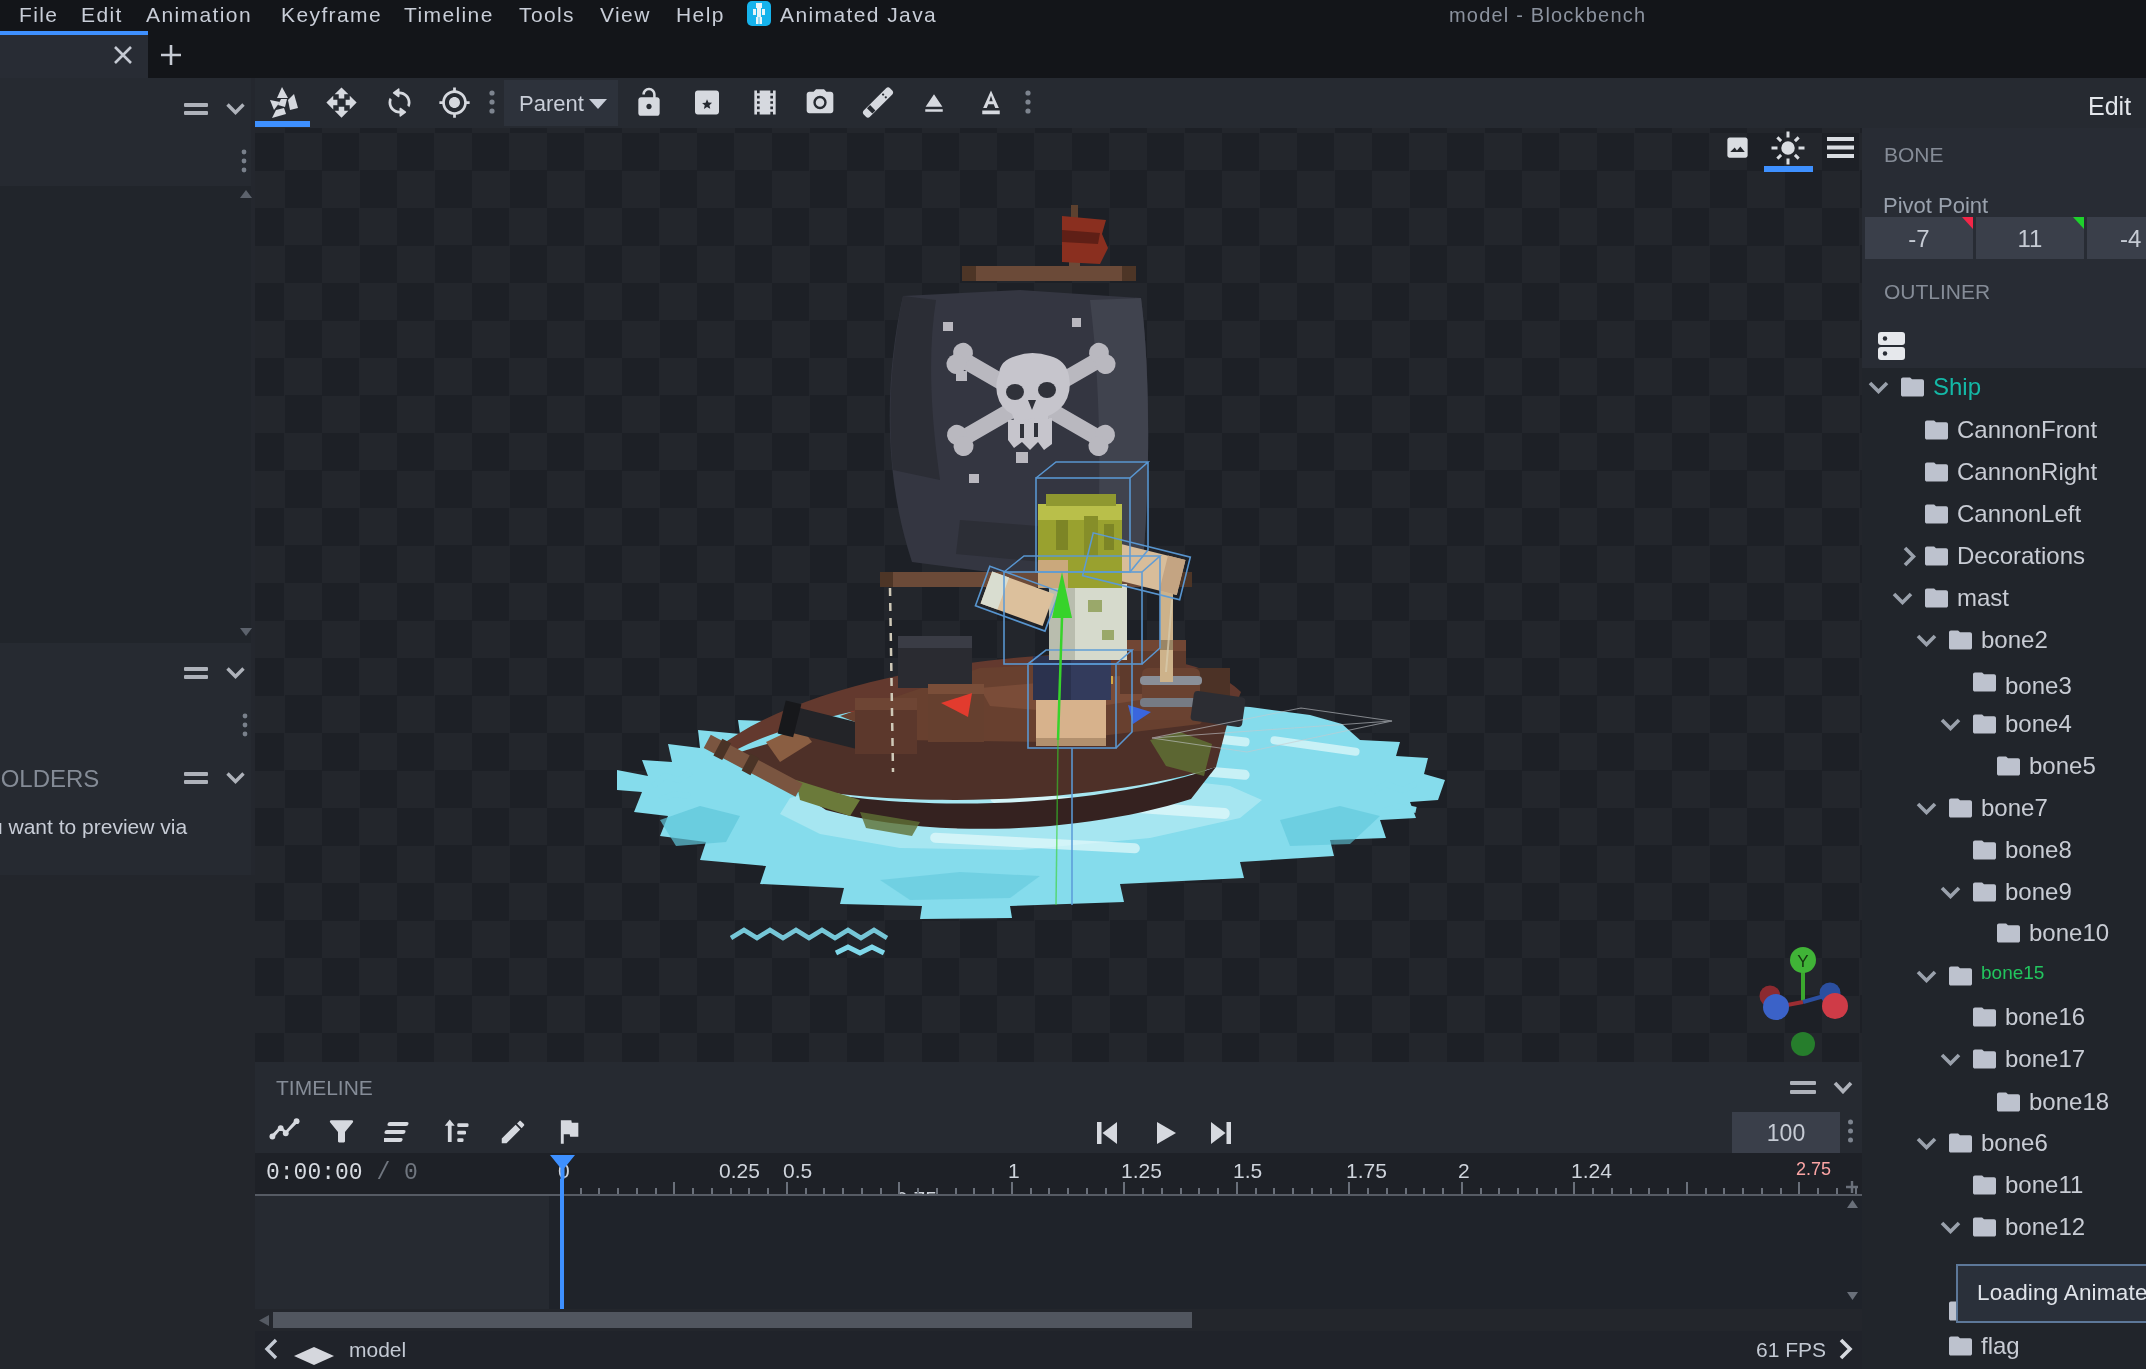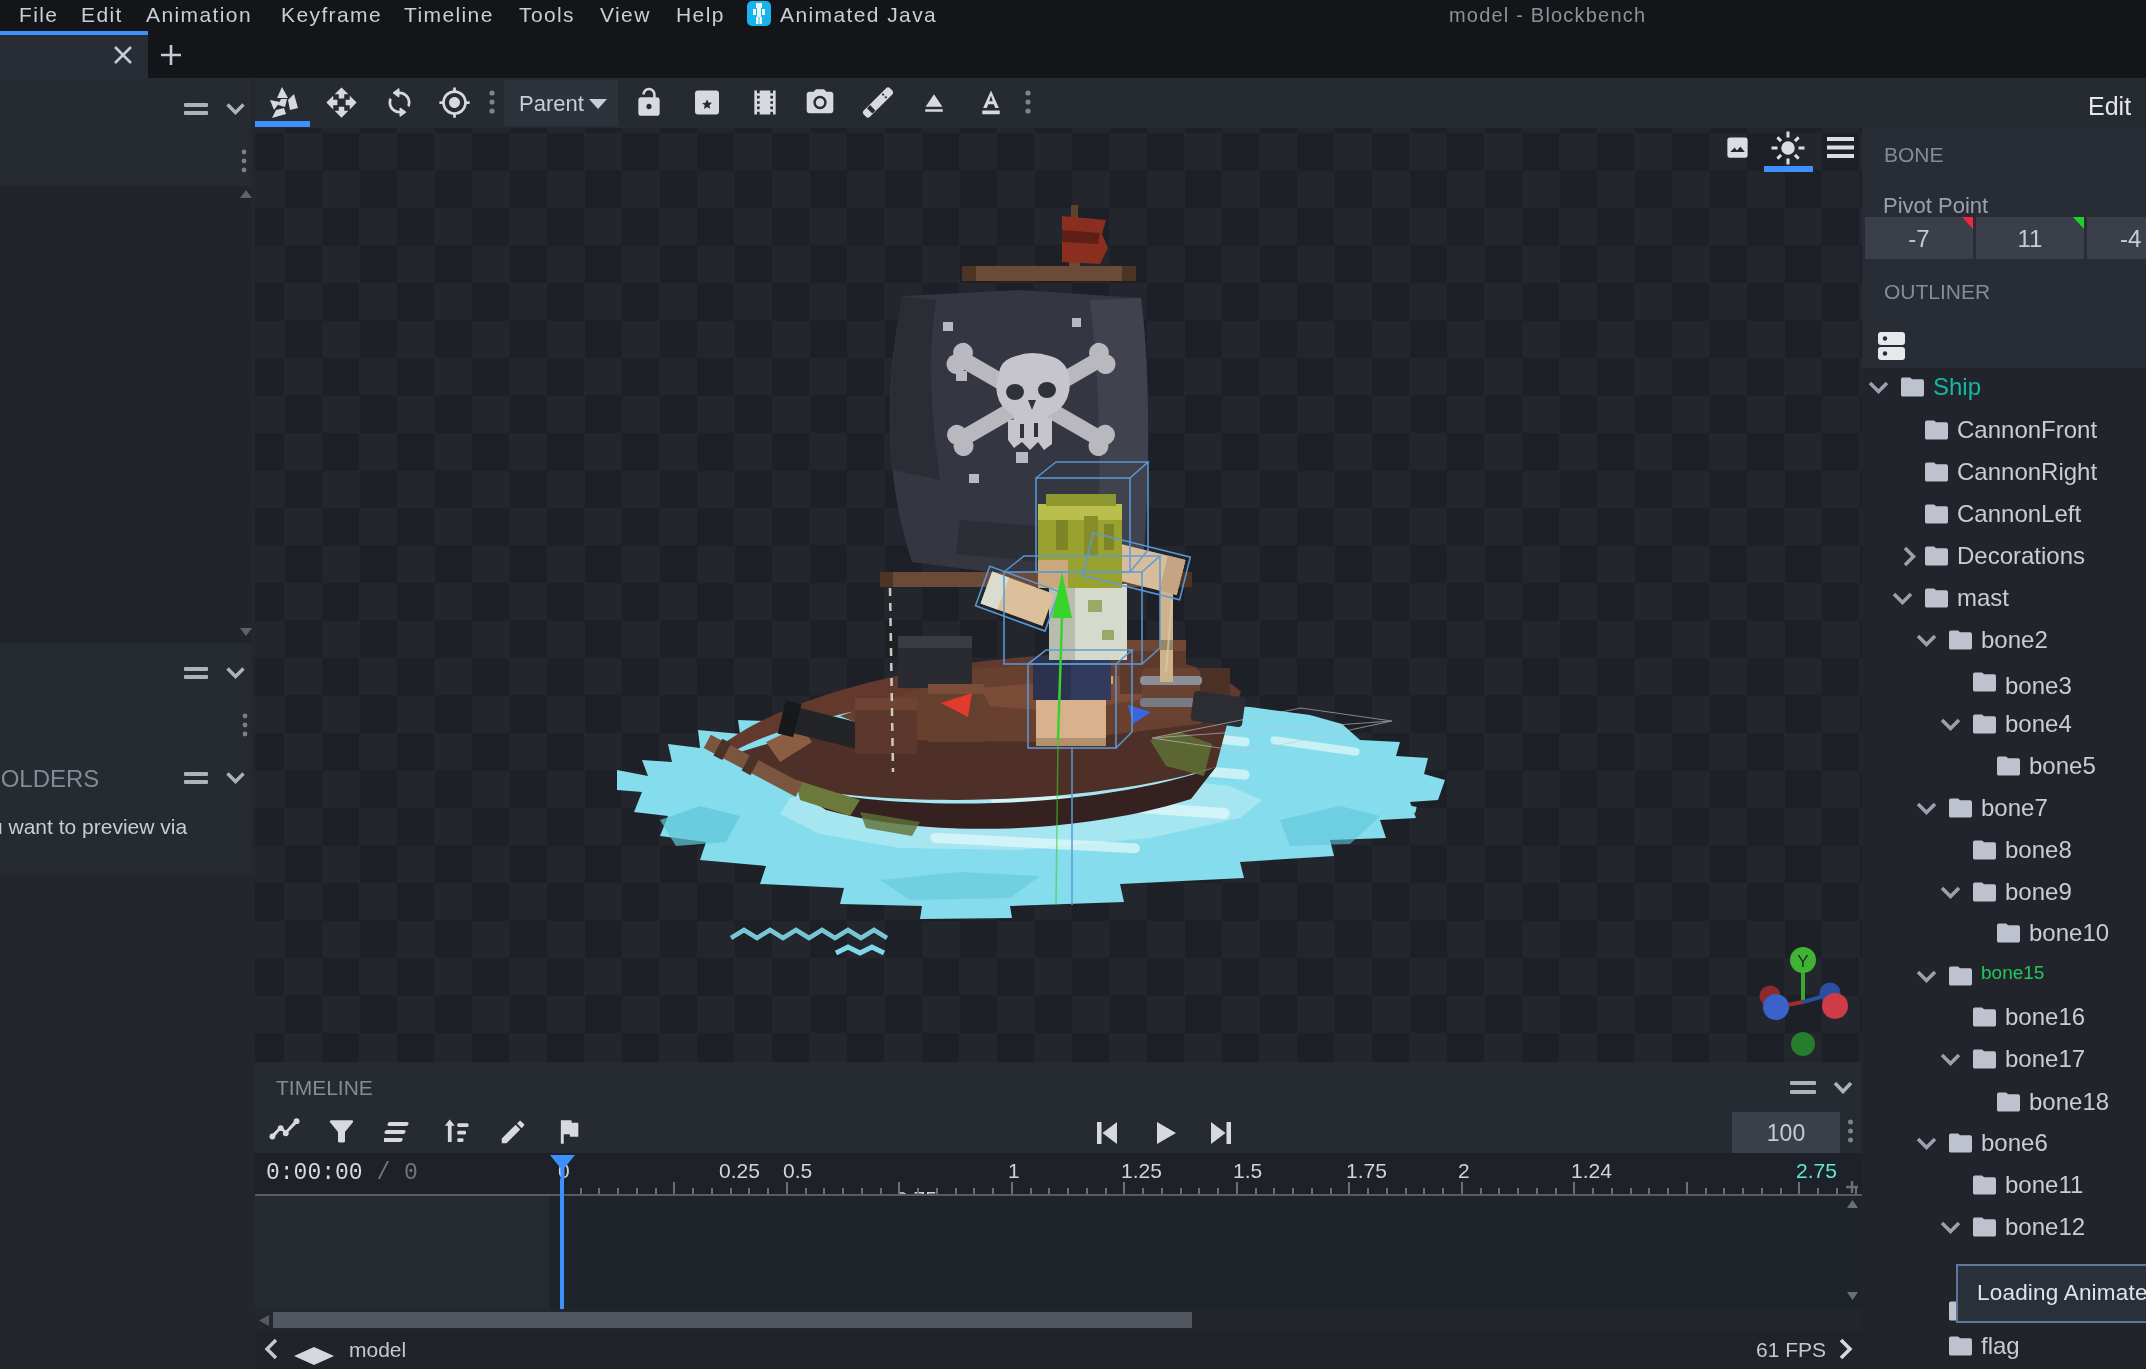--- a/index.html
+++ b/index.html
@@ -653,21 +653,21 @@
 <div class="abs" style="left:1629.5px;top:1188px;width:2px;height:7px;background:#6a707a;"></div>
 <div class="abs" style="left:1648.3px;top:1188px;width:2px;height:7px;background:#6a707a;"></div>
 <div class="abs" style="left:1667.0px;top:1188px;width:2px;height:7px;background:#6a707a;"></div>
 <div class="abs" style="left:1683px;top:1159px;font-size:21px;color:#cfd4dc;margin-top:44px;">2.5</div>
 <div class="abs" style="left:1685.8px;top:1182px;width:2px;height:13px;background:#6a707a;"></div>
 <div class="abs" style="left:1704.5px;top:1188px;width:2px;height:7px;background:#6a707a;"></div>
 <div class="abs" style="left:1723.3px;top:1188px;width:2px;height:7px;background:#6a707a;"></div>
 <div class="abs" style="left:1742.0px;top:1188px;width:2px;height:7px;background:#6a707a;"></div>
 <div class="abs" style="left:1760.8px;top:1188px;width:2px;height:7px;background:#6a707a;"></div>
 <div class="abs" style="left:1779.5px;top:1188px;width:2px;height:7px;background:#6a707a;"></div>
-<div class="abs" style="left:1796px;top:1159px;font-size:21px;color:#5eead4;">2.75</div>
+<div class="abs" style="left:1796px;top:1159px;font-size:18px;color:#fca5a5;">2.75</div>
 <div class="abs" style="left:1798.3px;top:1182px;width:2px;height:13px;background:#6a707a;"></div>
 <div class="abs" style="left:1817.0px;top:1188px;width:2px;height:7px;background:#6a707a;"></div>
 <div class="abs" style="left:1835.8px;top:1188px;width:2px;height:7px;background:#6a707a;"></div>
 <div class="abs" style="left:1854.5px;top:1188px;width:2px;height:7px;background:#6a707a;"></div>
 <div class="abs" style="left:255px;top:1194px;width:1607px;height:2px;background:#565b64;"></div>
 
 <div class="abs" style="left:255px;top:1196px;width:294px;height:113px;background:#262a31;"></div>
 <div class="abs" style="left:549px;top:1196px;width:1313px;height:113px;background:#1f232a;"></div>
 
 <svg class="abs" style="left:550px;top:1155px;" width="25" height="24" viewBox="0 0 25 24">

